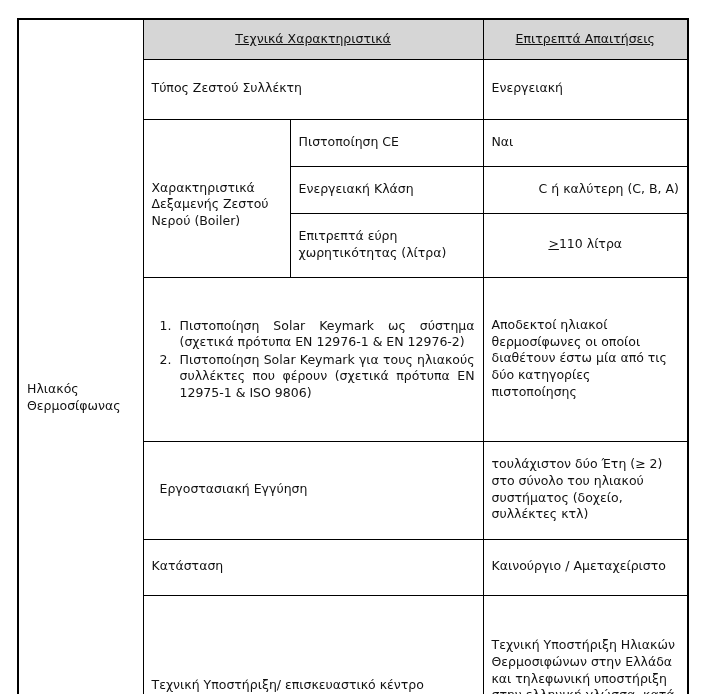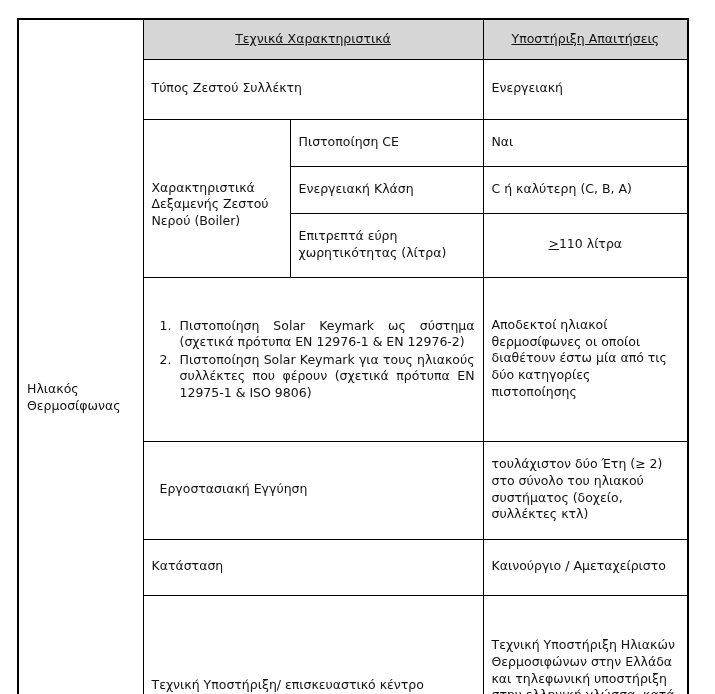--- a/index.html
+++ b/index.html
@@ -140,37 +140,37 @@
       <col class="col-c">
       <col class="col-d">
     </colgroup>
     <tbody>
 
       <tr class="first-row">
         <td class="outer" rowspan="9" id="left-merged">
           <span>Ηλιακός Θερμοσίφωνας</span>
         </td>
         <td class="hdr" colspan="2">Τεχνικά Χαρακτηριστικά</td>
-        <td class="hdr outer-r">Υποστήριξη Απαιτήσεις</td>
+        <td class="hdr outer-r">Επιτρεπτά Απαιτήσεις</td>
       </tr>
 
       <tr>
         <td colspan="2" style="height:46px;">Τύπος Ζεστού Συλλέκτη</td>
         <td class="outer-r" style="height:46px;">Ενεργειακή</td>
       </tr>
 
       <tr>
         <td rowspan="3" class="cell-left-label" style="padding-top:20px;">Χαρακτηριστικά Δεξαμενής Ζεστού Νερού (Boiler)</td>
         <td style="height:33px;margin-left:28px;">Πιστοποίηση CE</td>
         <td class="outer-r" style="height:33px;">Ναι</td>
       </tr>
 
       <tr>
         <td style="height:33px;">Ενεργειακή Κλάση</td>
-        <td class="outer-r" style="height:33px;">C ή καλύτερη (C, B, A)</td>
+        <td class="outer-r" style="height:33px;text-align:right;">C ή καλύτερη (C, B, A)</td>
       </tr>
 
       <tr>
         <td style="height:50px;">Επιτρεπτά εύρη χωρητικότητας (λίτρα)</td>
         <td class="outer-r centered" style="height:50px;"><span class="ge-underline">&gt;</span><span>110 λίτρα</span></td>
       </tr>
 
       <tr>
         <td colspan="2" class="vmid-top" style="height:148px; padding-top:8px;">
           <ol class="req-list">

